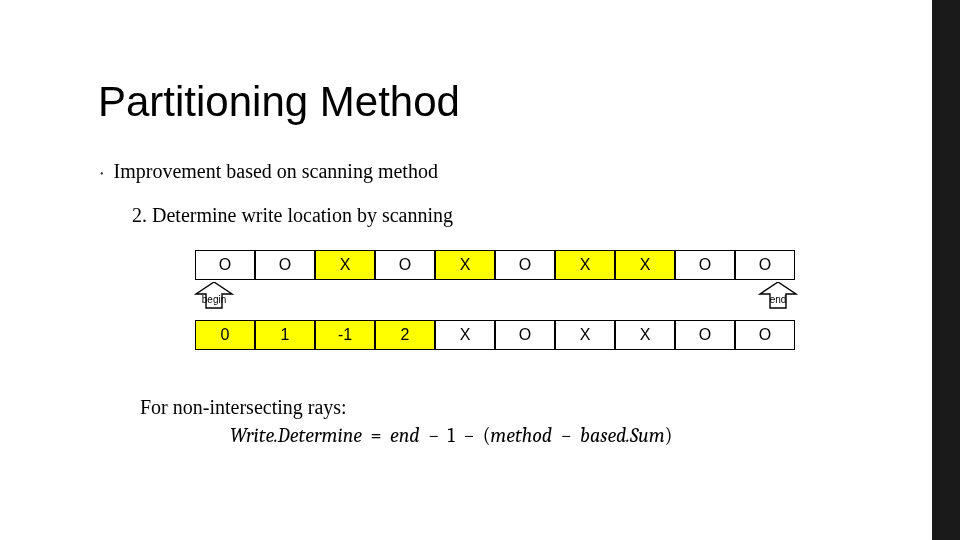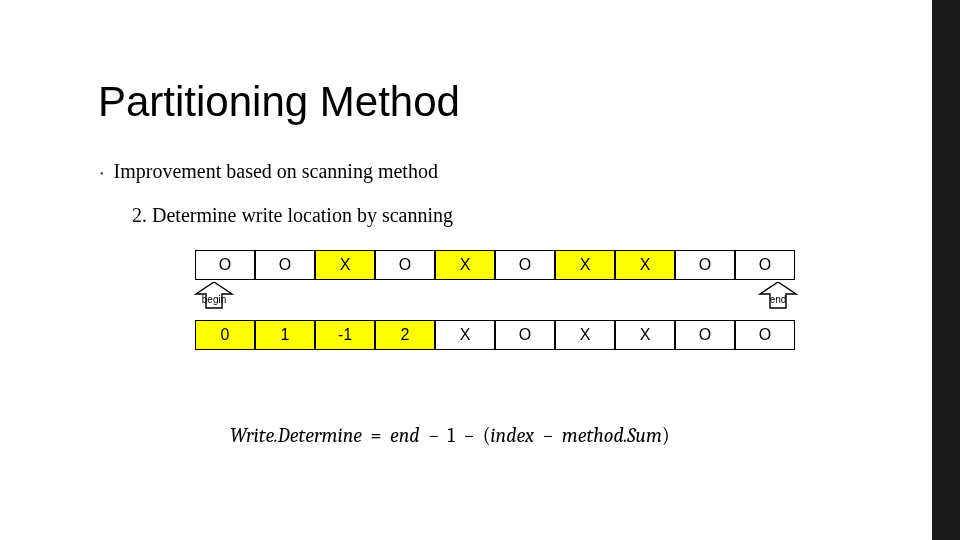--- a/index.html
+++ b/index.html
@@ -143,26 +143,27 @@
     <div class="cell y">-1</div>
     <div class="cell y">2</div>
     <div class="cell">X</div>
     <div class="cell">O</div>
     <div class="cell">X</div>
     <div class="cell">X</div>
     <div class="cell">O</div>
     <div class="cell">O</div>
   </div>
 
+  <div class="formula-lead">For non-intersecting rays:</div>
 
   <div class="formula">
     <span>Write.Determine</span>
     <span class="op">=</span>
     <span>end</span>
     <span class="op">−</span>
     <span style="font-style:normal">1</span>
     <span class="op">−</span>
-    <span class="br">(</span><span>index</span>
+    <span class="br">(</span><span>method</span>
     <span class="op">−</span>
-    <span>method.Sum</span><span class="br">)</span>
+    <span>based.Sum</span><span class="br">)</span>
   </div>
 
 </div>
 
 </body></html>

